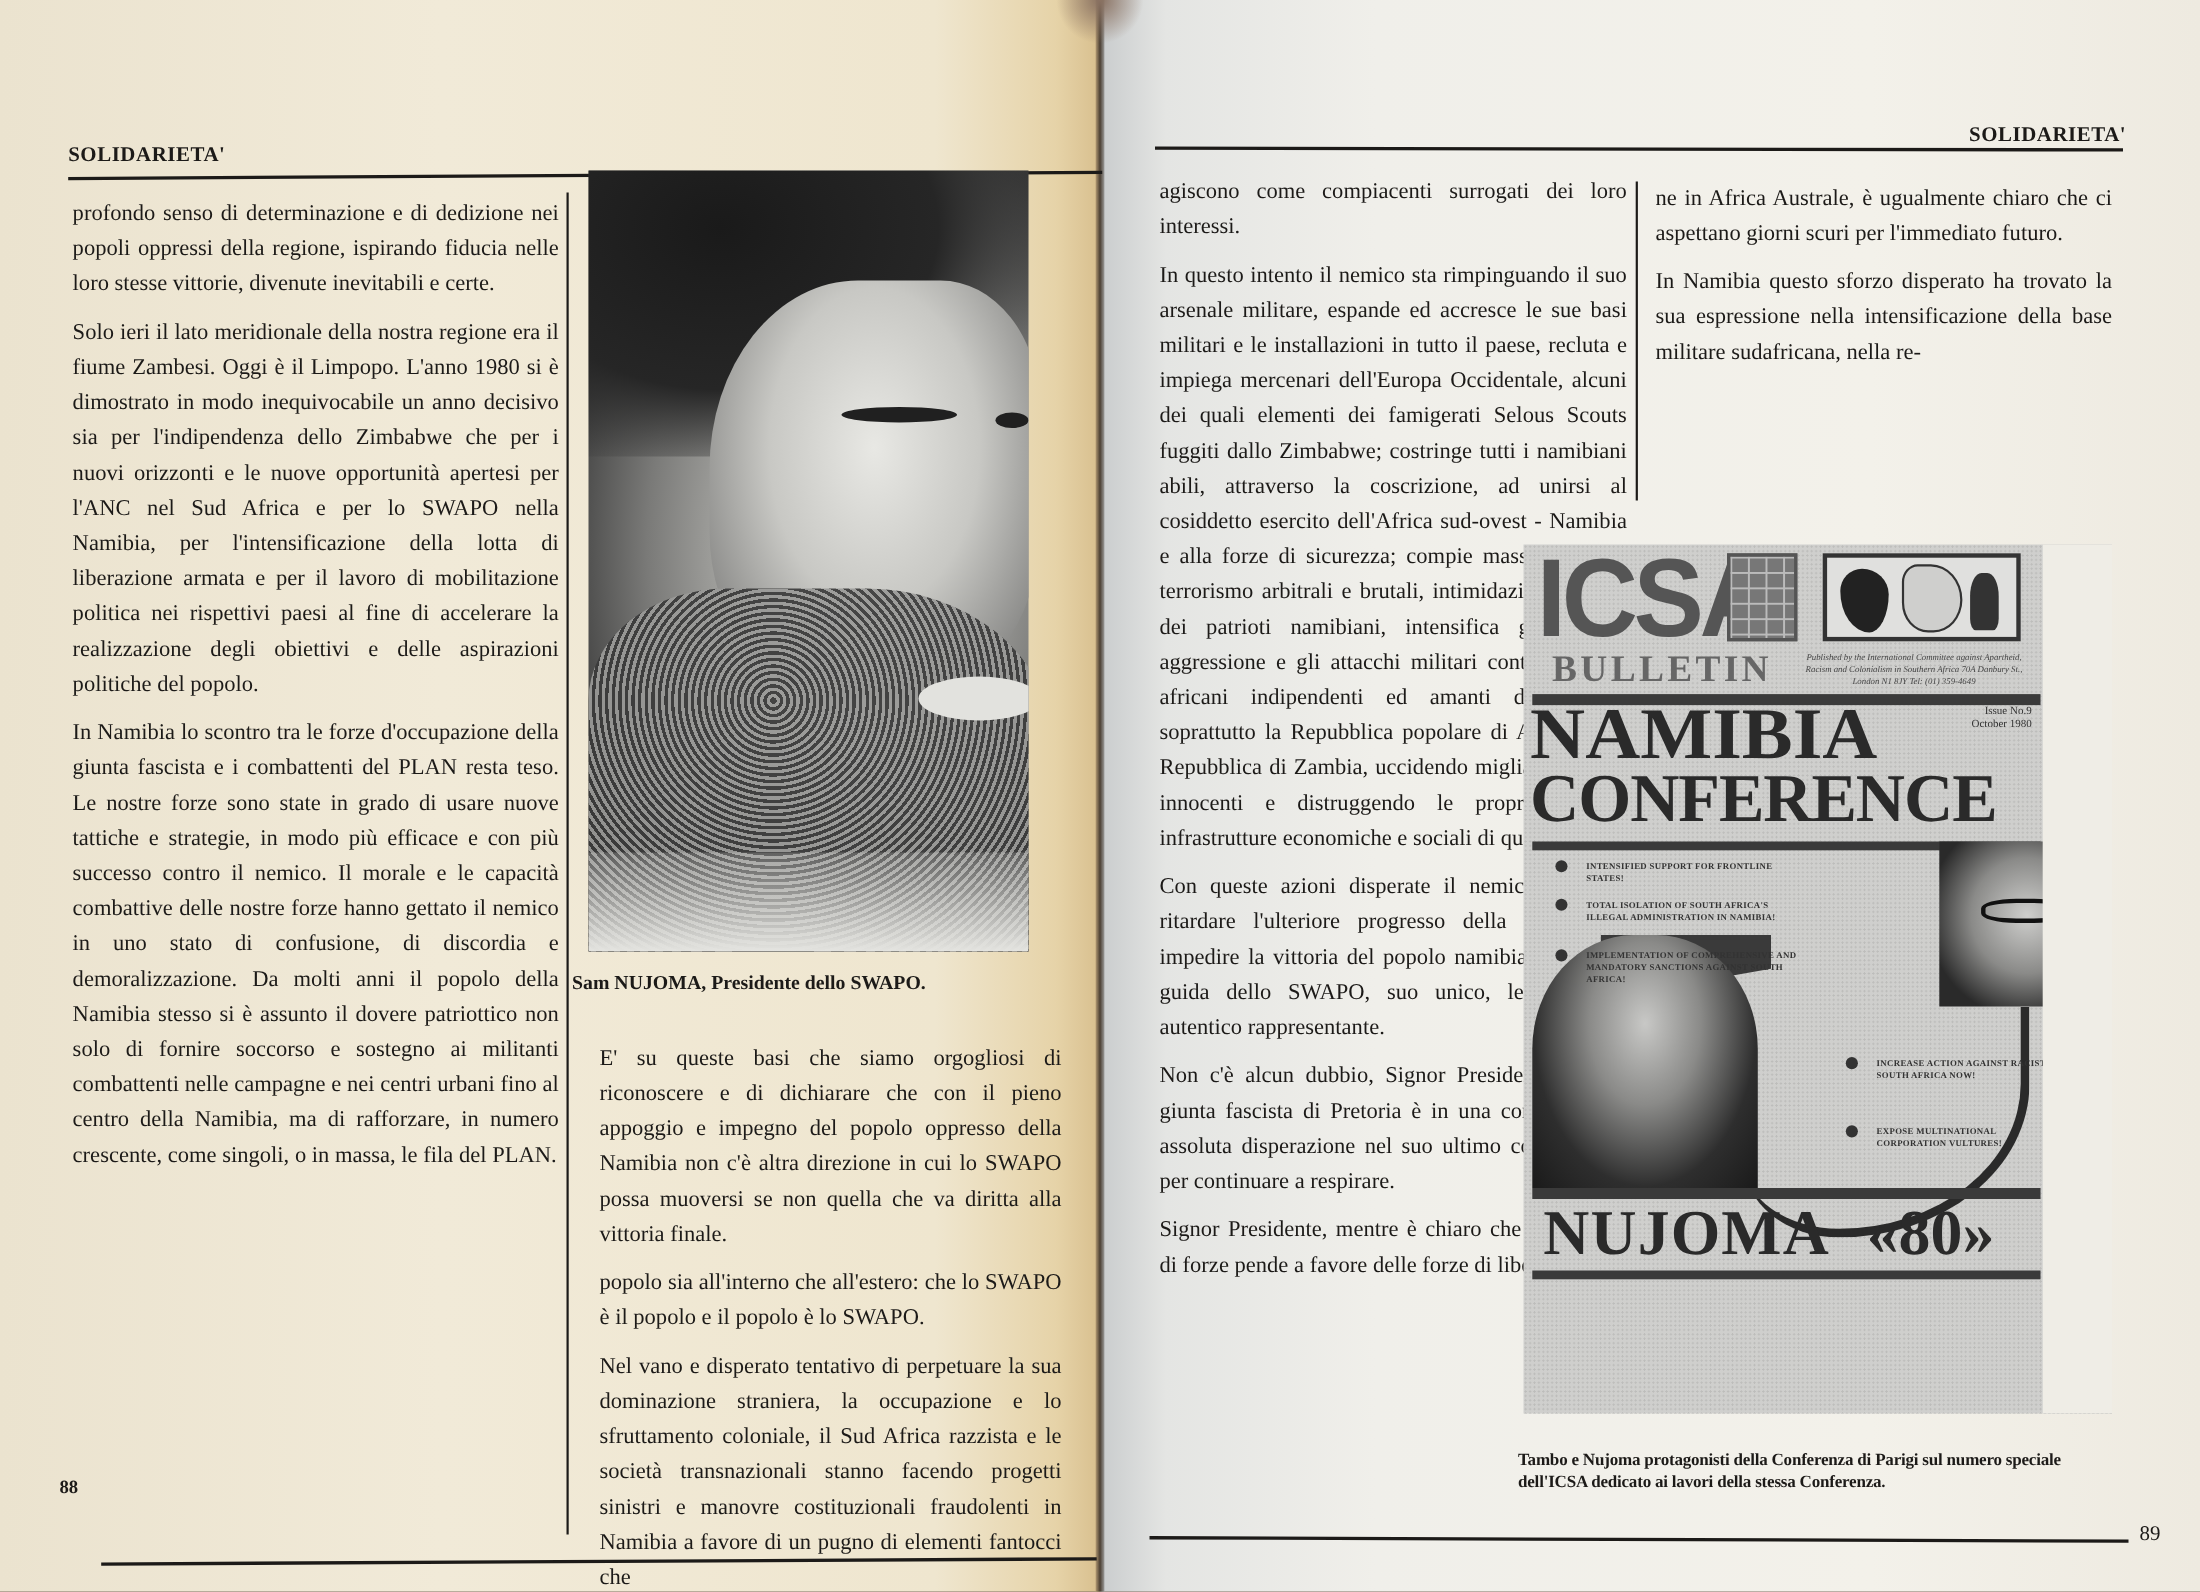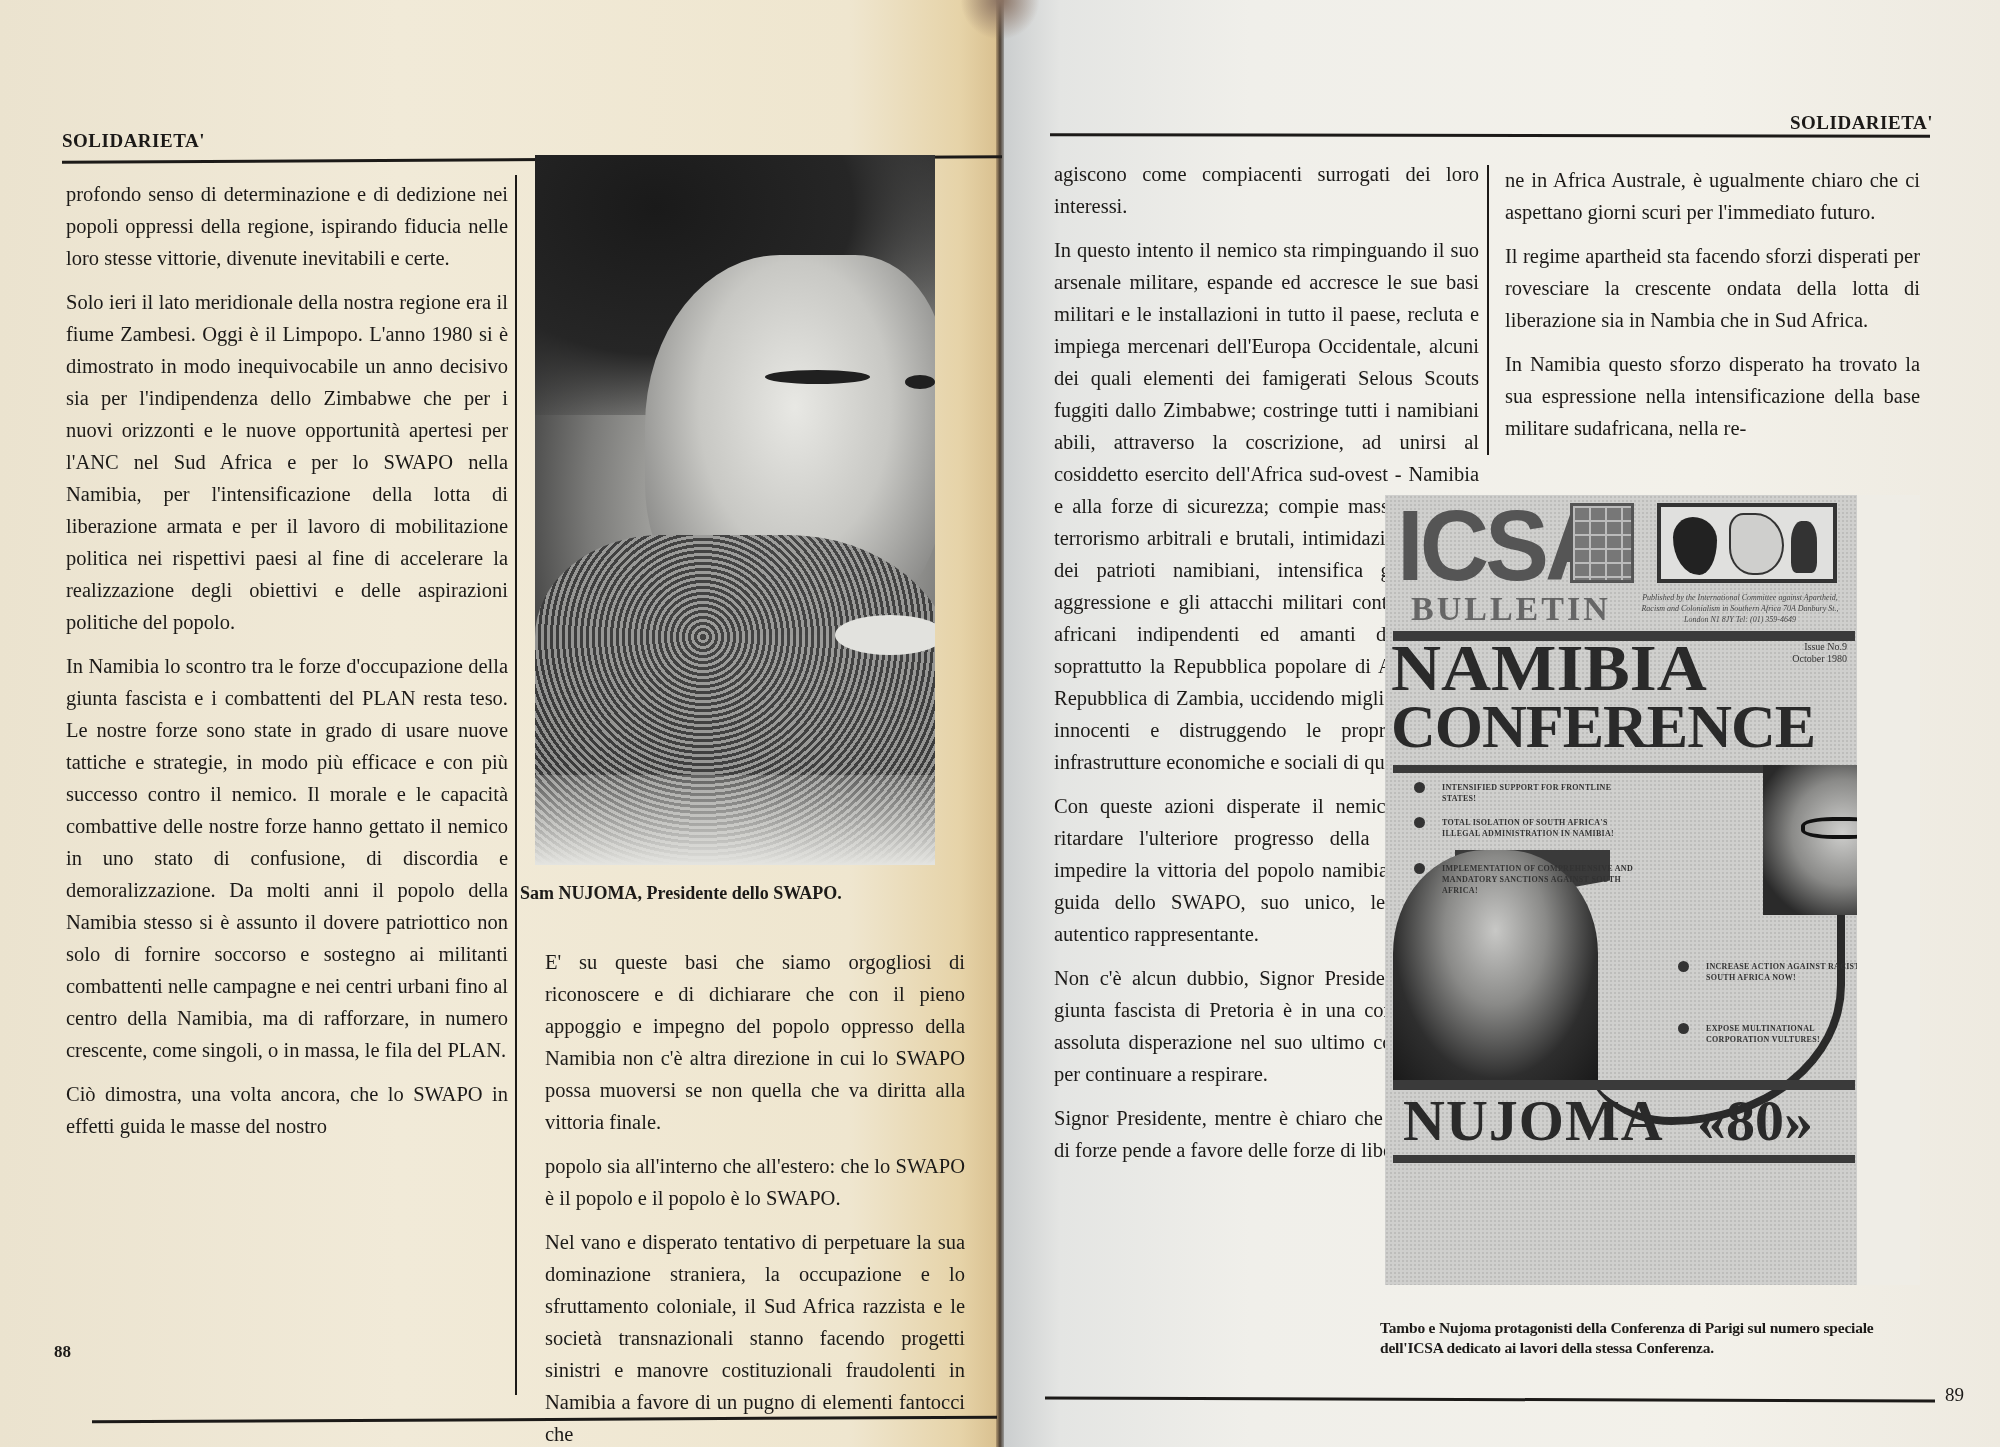--- a/index.html
+++ b/index.html
@@ -111,21 +111,20 @@
   <div class="gutter"></div>
   <div class="gutter-top"></div>
 
   <div class="running-head rh-left">SOLIDARIETA'</div>
   <div class="rule rule-top-left"></div>
 
   <div class="col col-l1">
     <p>profondo senso di determinazione e di dedizione nei popoli oppressi della regione, ispirando fiducia nelle loro stesse vittorie, divenute inevitabili e certe.</p>
     <p>Solo ieri il lato meridionale della nostra regione era il fiume Zambesi. Oggi è il Limpopo. L'anno 1980 si è dimostrato in modo inequivocabile un anno decisivo sia per l'indipendenza dello Zimbabwe che per i nuovi orizzonti e le nuove opportunità apertesi per l'ANC nel Sud Africa e per lo SWAPO nella Namibia, per l'intensificazione della lotta di liberazione armata e per il lavoro di mobilitazione politica nei rispettivi paesi al fine di accelerare la realizzazione degli obiettivi e delle aspirazioni politiche del popolo.</p>
     <p>In Namibia lo scontro tra le forze d'occupazione della giunta fascista e i combattenti del PLAN resta teso. Le nostre forze sono state in grado di usare nuove tattiche e strategie, in modo più efficace e con più successo contro il nemico. Il morale e le capacità combattive delle nostre forze hanno gettato il nemico in uno stato di confusione, di discordia e demoralizzazione. Da molti anni il popolo della Namibia stesso si è assunto il dovere patriottico non solo di fornire soccorso e sostegno ai militanti combattenti nelle campagne e nei centri urbani fino al centro della Namibia, ma di rafforzare, in numero crescente, come singoli, o in massa, le fila del PLAN.</p>
-    <p>Ciò dimostra, una volta ancora, che lo SWAPO in effetti guida le masse del nostro</p>
   </div>
 
   <div class="vrule vr-left"></div>
 
   <div class="photo">
     <div class="hair"></div>
     <div class="face"></div>
     <div class="eye eye1"></div>
     <div class="eye eye2"></div>
     <div class="beard"></div>
@@ -151,21 +150,20 @@
     <p>In questo intento il nemico sta rimpinguando il suo arsenale militare, espande ed accresce le sue basi militari e le installazioni in tutto il paese, recluta e impiega mercenari dell'Europa Occidentale, alcuni dei quali elementi dei famigerati Selous Scouts fuggiti dallo Zimbabwe; costringe tutti i namibiani abili, attraverso la coscrizione, ad unirsi al cosiddetto esercito dell'Africa sud-ovest - Namibia e alla forze di sicurezza; compie massicci atti di terrorismo arbitrali e brutali, intimidazioni, torture dei patrioti namibiani, intensifica gli atti di aggressione e gli attacchi militari contro gli stati africani indipendenti ed amanti della pace, soprattutto la Repubblica popolare di Angola e la Repubblica di Zambia, uccidendo migliaia di civili innocenti e distruggendo le proprietà e le infrastrutture economiche e sociali di questi paesi.</p>
     <p>Con queste azioni disperate il nemico spera di ritardare l'ulteriore progresso della lotta e di impedire la vittoria del popolo namibiano sotto la guida dello SWAPO, suo unico, legittimo ed autentico rappresentante.</p>
     <p>Non c'è alcun dubbio, Signor Presidente, che la giunta fascista di Pretoria è in una condizione di assoluta disperazione nel suo ultimo contraccolpo per continuare a respirare.</p>
     <p>Signor Presidente, mentre è chiaro che il rapporto di forze pende a favore delle forze di liberazio-</p>
   </div>
 
   <div class="vrule vr-right"></div>
 
   <div class="col col-r2">
     <p>ne in Africa Australe, è ugualmente chiaro che ci aspettano giorni scuri per l'immediato futuro.</p>
-    <p>Il regime apartheid sta facendo sforzi disperati per rovesciare la crescente ondata della lotta di liberazione sia in Nambia che in Sud Africa.</p>
     <p>In Namibia questo sforzo disperato ha trovato la sua espressione nella intensificazione della base militare sudafricana, nella re-</p>
   </div>
 
   <div class="bulletin">
     <div class="b-icsa">ICSA</div>
     <div class="b-brick"></div>
     <div class="b-mapbox">
       <div class="africa"></div>
       <div class="sa"></div>
       <div class="fig"></div>

